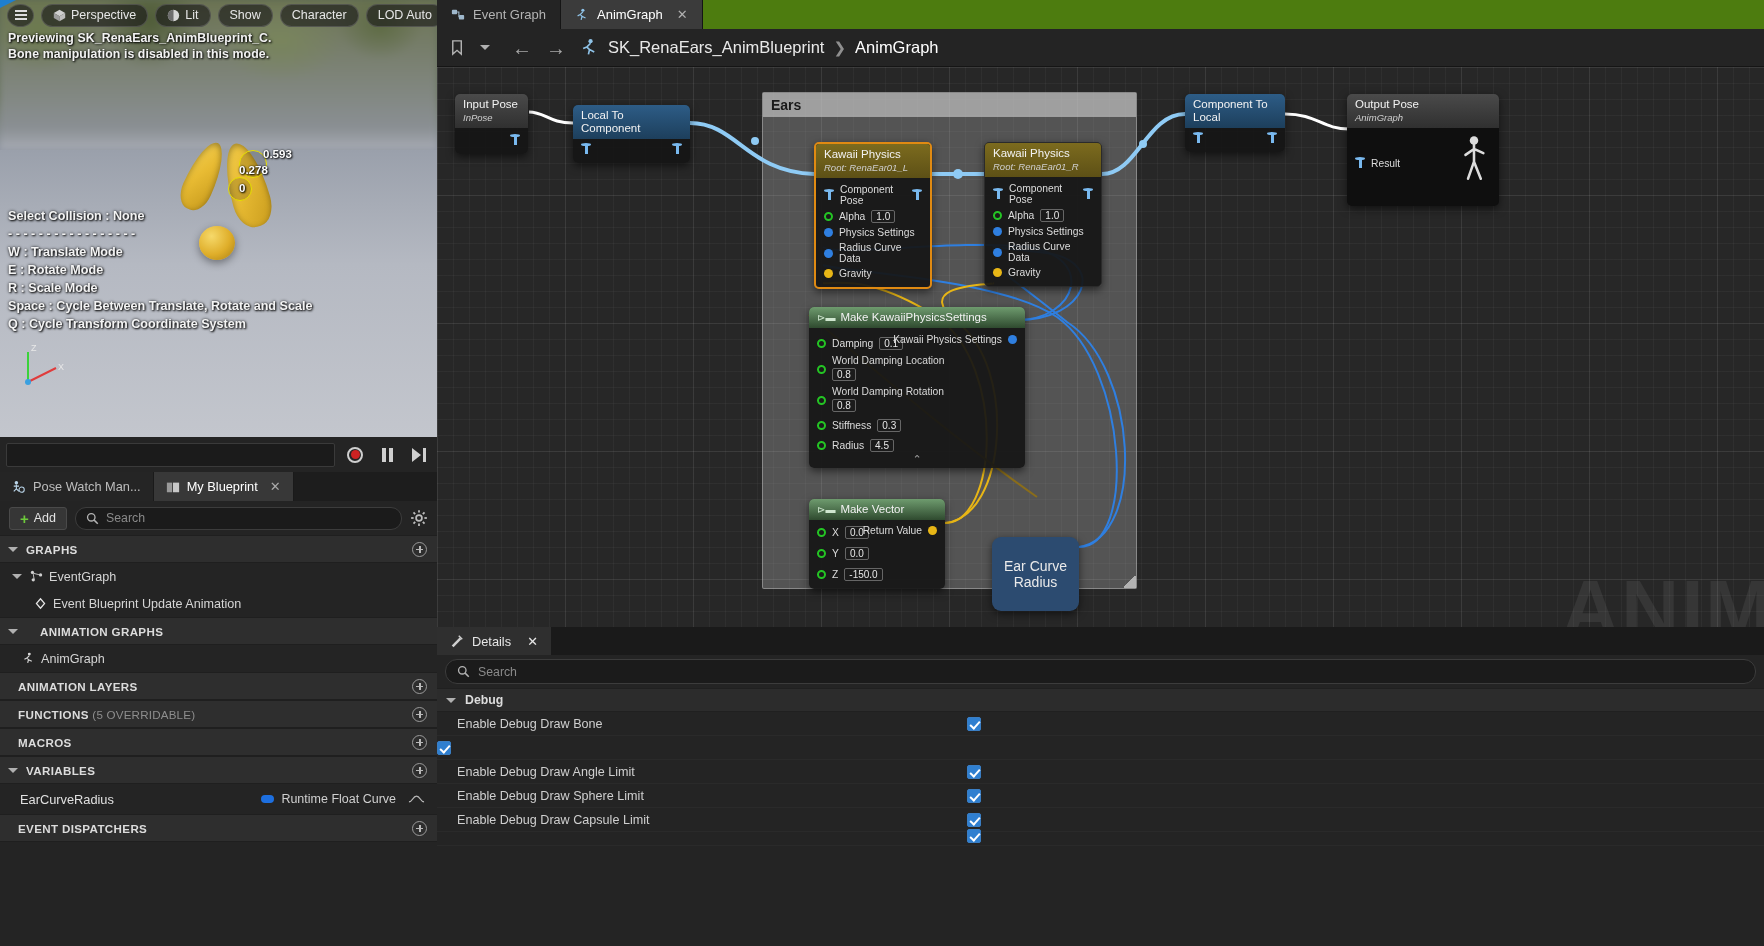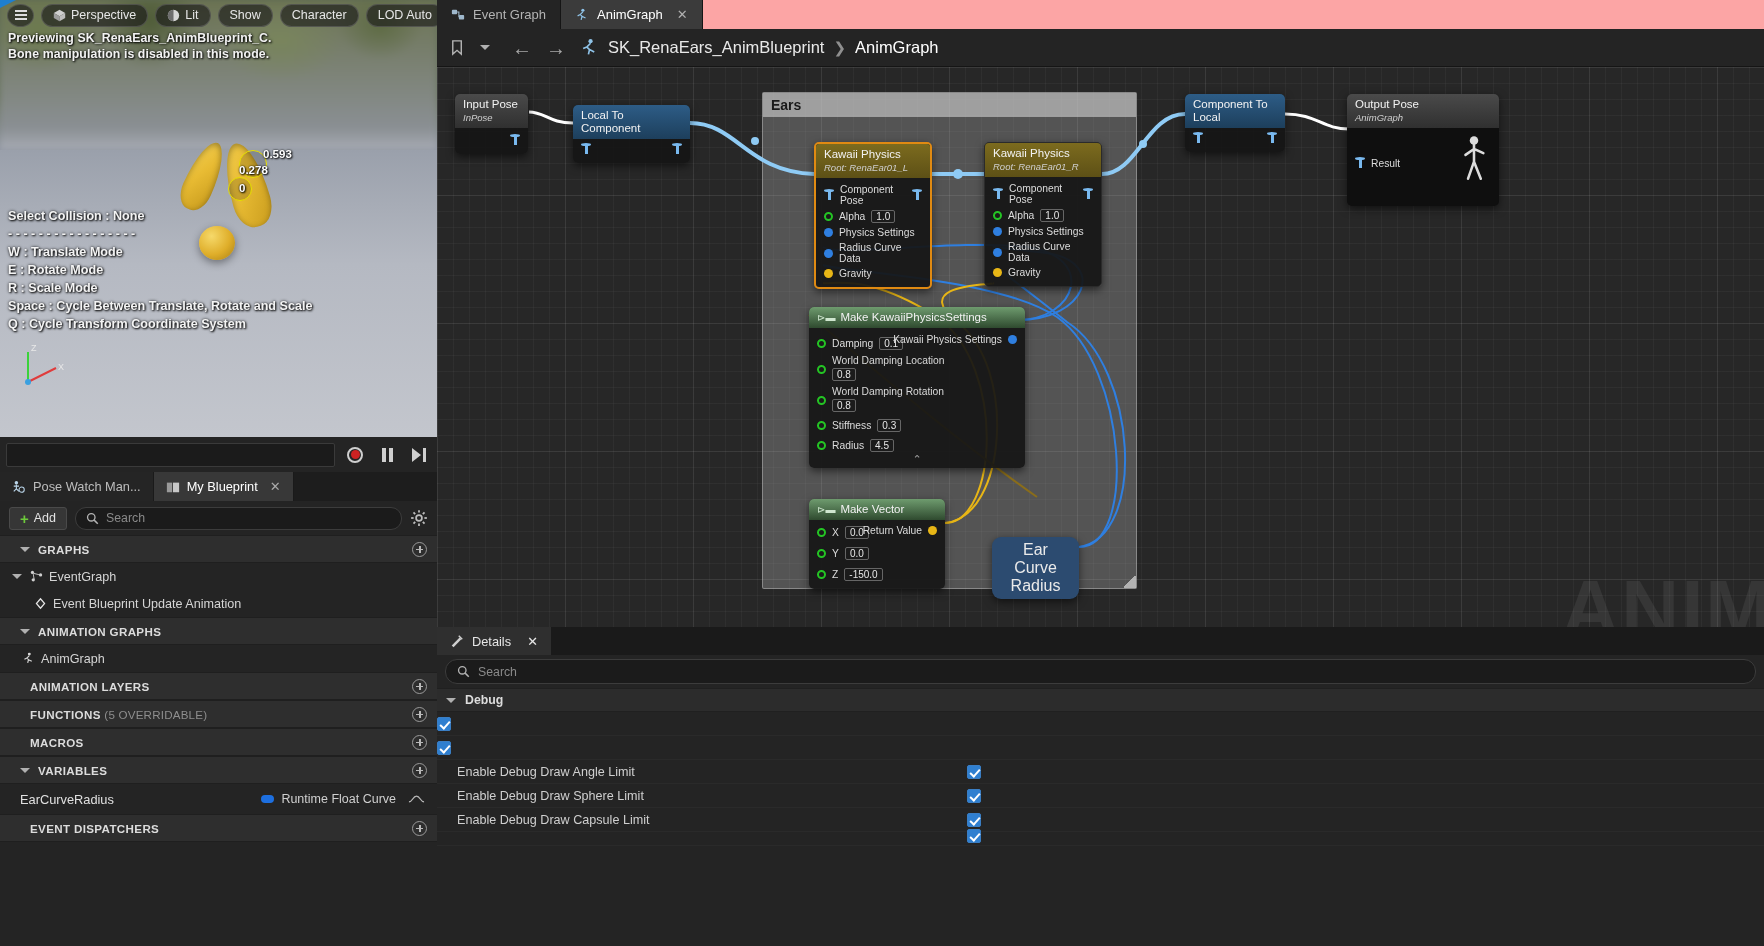--- a/index.html
+++ b/index.html
@@ -119,21 +119,21 @@
     display:flex; align-items:center; gap:5px; background:#363636; border:1px solid #4a4a4a;
     border-radius:3px; height:23px; padding:0 10px; font-size:12.5px; color:#e2e2e2;
   }
   .addbtn .plus { color:#6dc93b; font-size:15px; font-weight:700; line-height:1; }
   .searchbox {
     flex:1; display:flex; align-items:center; gap:7px; height:23px; background:#1b1b1b;
     border:1px solid #3c3c3c; border-radius:11px; padding:0 10px; color:#8a8a8a; font-size:12.3px;
   }
   .gear { width:18px;height:18px; color:#bdbdbd; }
   .mb-row {
-    display:flex; align-items:center; height:27px; padding-left:20px; gap:6px;
+    display:flex; align-items:center; height:27px; padding-left:8px; gap:6px;
     font-size:12.6px; color:#d5d5d5;
   }
   .mb-cat {
     background:#2e2e2e; border-top:1px solid #1f1f1f; border-bottom:1px solid #1f1f1f;
     font-weight:700; font-size:11.6px; letter-spacing:.35px; color:#dcdcdc;
     justify-content:space-between; padding-right:10px; height:28px;
   }
   .mb-cat .sub { font-weight:400; color:#8e8e8e; letter-spacing:.2px; }
   .tri-down { width:0;height:0;border-left:5px solid transparent;border-right:5px solid transparent;
     border-top:5.5px solid #b0b0b0; margin-right:2px;}
@@ -145,21 +145,21 @@
   .mb-item { padding-left:22px; }
   .mb-item2 { padding-left:34px; }
   .var-row { display:flex; align-items:center; height:30px; padding:0 12px 0 20px; font-size:12.8px;}
   .var-row .vname { flex:1; color:#e0e0e0;}
   .var-pill { width:13px;height:8px;border-radius:4px;background:#1d6fe0; margin-right:7px;}
   .var-type { color:#cfcfcf; font-size:12.5px;}
   .var-curve { margin-left:12px; color:#b9b9b9; }
 
   
   #editor { position:absolute; left:437px; top:0; width:1327px; height:946px; background:#1e1e1e;}
-  .etabs { display:flex; height:29px; background:#fca5a5;}
+  .etabs { display:flex; height:29px; background:#4d7c0f;}
   .etab { display:flex; align-items:center; gap:8px; padding:0 14px; font-size:13px;
     color:#b4b4b4; background:#242424; border-right:1px solid #151515;}
   .etab.active { background:#3b3b3b; color:#fff; }
   .etab .x { margin-left:6px; font-size:13px; color:#b0b0b0;}
   .ebar { display:flex; align-items:center; gap:14px; height:38px; padding:0 12px;
     background:#242424; border-bottom:1px solid #151515;}
   .ebar .nav { color:#a9a9a9; font-size:20px; line-height:1;}
   .crumb { display:flex; align-items:center; gap:9px; font-size:16.5px; color:#e9e9e9;}
   .crumb .sep { color:#8f8f8f; font-size:15px;}
   .crumb .cur { color:#ffffff;}
@@ -405,21 +405,21 @@
     </div>
     <div class="mb-row mb-item2">
       <svg width="13" height="13" viewBox="0 0 16 16">
         <path d="M8 1l6 7-6 7-6-7z" fill="#e9e9e9"></path>
           <path d="M8 3.4l4 4.6-4 4.6-4-4.6z" fill="#2b2b2b"></path>
       </svg>
       <span>Event Blueprint Update Animation</span>
     </div>
 
     <div class="mb-row mb-cat">
-      <span style="display:flex;align-items:center;gap:6px;">
+      <span style="display:flex;align-items:center;gap:20px;">
         <span class="tri-down"></span>
         <span>ANIMATION GRAPHS</span>
       </span>
     </div>
     <div class="mb-row mb-item">
       <svg width="13" height="13" viewBox="0 0 16 16">
         <circle cx="9" cy="2.6" r="1.8" fill="#dadada"></circle>
         <path d="M9 4.5l-3 3 2 2-1 4M6 7.5L3 9M8 9.5l4 2" stroke="#dadada" stroke-width="1.4" fill="none"></path>
       </svg>
       <span>AnimGraph</span>
@@ -711,21 +711,21 @@
             <span class="vfield">-150.0</span>
           </div>
           <div class="prow" style="position:absolute; right:0; top:3px;">
             <span>Return Value</span>
             <span class="pin yellow"></span>
           </div>
         </div>
       </div>
 
       <div class="node" style="left:555px; top:470px; width:87px; border-radius:9px; background:#2c4b70;">
-        <div style="padding:4px 8px; font-size:16px; color:#eaeaea; text-align:center;">Ear Curve Radius</div>
+        <div style="padding:21px 8px; font-size:14px; color:#eaeaea; text-align:center;">Ear Curve Radius</div>
       </div>
     </div>
 
     <div id="details">
       <div class="dtabs">
         <div class="dtab">
           <svg width="14" height="14" viewBox="0 0 16 16">
             <path d="M2 13L11 4l2 2-9 9z" fill="#d0d0d0"></path>
               <path d="M10 2l4 4" stroke="#d0d0d0" stroke-width="1.6"></path>
           </svg>
@@ -738,20 +738,21 @@
           <circle cx="6.5" cy="6.5" r="4.6" fill="none" stroke="#b4b4b4" stroke-width="1.6"></circle>
           <line x1="10" y1="10" x2="14.5" y2="14.5" stroke="#b4b4b4" stroke-width="1.8"></line>
         </svg>
         <span>Search</span>
       </div>
       <div class="dcat">
         <span class="tri-down"></span>
         <span>Debug</span>
       </div>
       <div class="drow">
+        <span class="lbl">Enable Debug Draw Bone</span>
         <span class="chk"></span>
       </div>
       <div class="drow">
         <span class="chk"></span>
       </div>
       <div class="drow">
         <span class="lbl">Enable Debug Draw Angle Limit</span>
         <span class="chk"></span>
       </div>
       <div class="drow">

